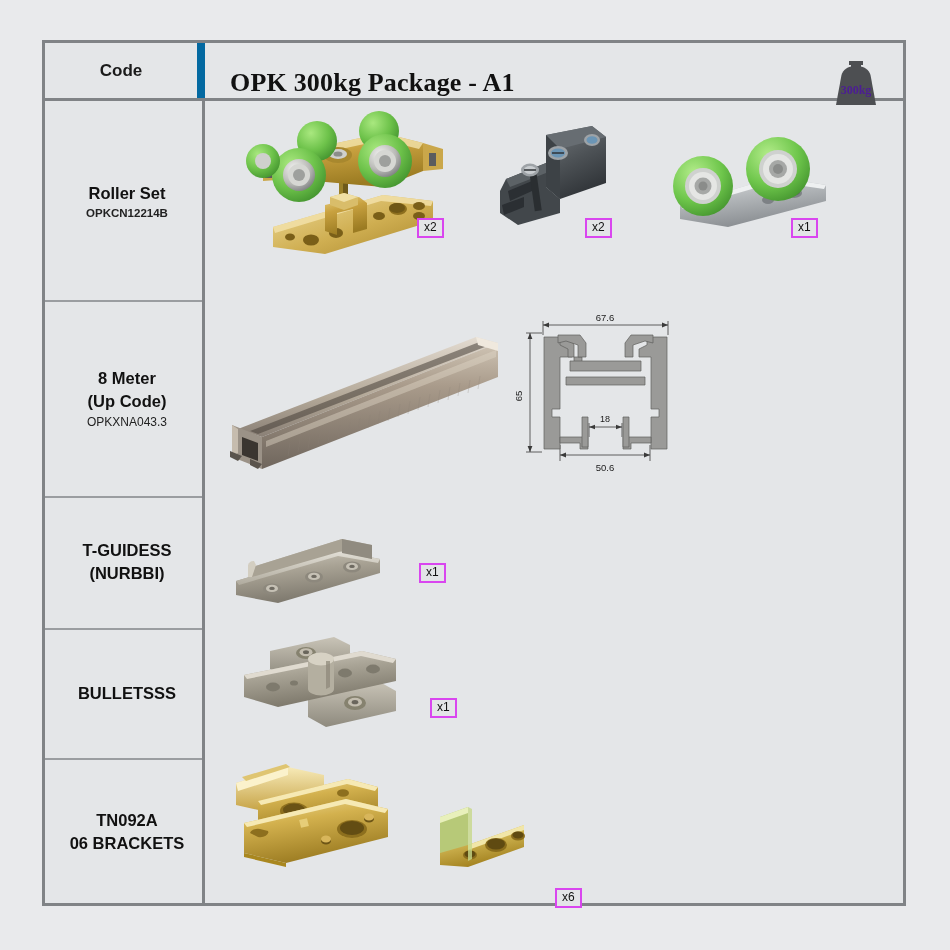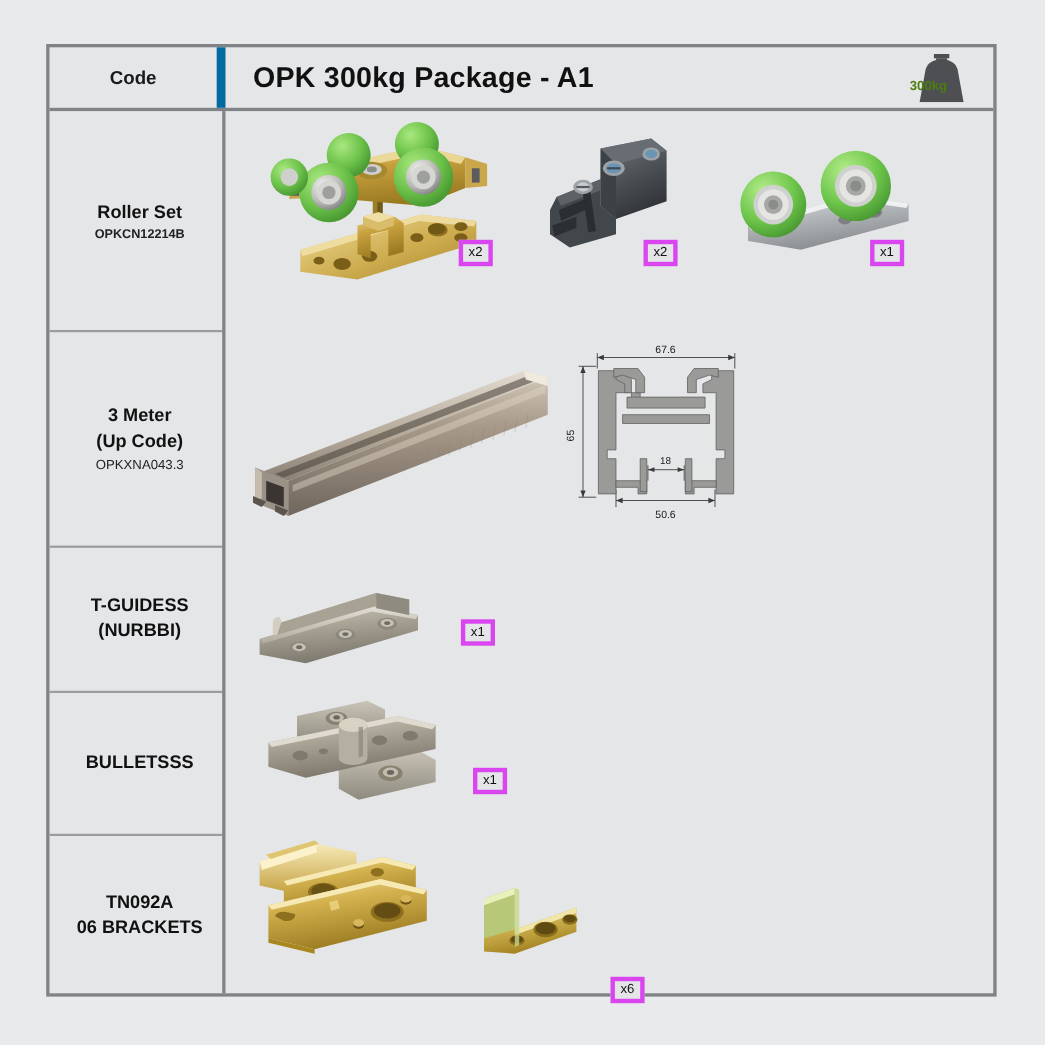--- a/index.html
+++ b/index.html
@@ -23,34 +23,34 @@
     border-bottom:3px solid #808386;
   }
   .hdr-code{
     position:absolute;left:0;top:0;width:160px;height:100%;
     box-sizing:border-box;
     border-right:8px solid #0369a1;
     display:flex;align-items:center;justify-content:center;
     font-size:17px;font-weight:bold;color:#1a1a1a;
   }
   .hdr-title-wrap{
-    position:absolute;left:163px;top:0;right:0;height:100%;
+    position:absolute;left:163px;top:12px;right:0;height:100%;font-family:Liberation Serif, serif;
   }
   .hdr-title{
     position:absolute;left:22px;top:50%;transform:translateY(-50%);
     font-size:26px;font-weight:bold;color:#111;letter-spacing:.2px;
     white-space:nowrap;
   }
   .weight-badge{
     position:absolute;right:18px;top:50%;transform:translateY(-50%);
     width:58px;height:44px;
   }
   .weight-badge .txt{
     position:absolute;left:0;top:22px;width:100%;
-    text-align:left;font-size:12px;font-weight:bold;color:#4d7c0f;
+    text-align:center;font-size:12px;font-weight:bold;color:#4c1d95;
   }
   
   .body{
     position:absolute;left:0;top:58px;right:0;bottom:0;
   }
   .col-left{
     position:absolute;left:0;top:0;width:160px;height:100%;
     box-sizing:border-box;border-right:3px solid #808386;
   }
   .col-right{
@@ -64,21 +64,21 @@
   .lbl-main{font-size:16.5px;font-weight:bold;color:#111;line-height:1.38;}
   .lbl-code{font-size:11.5px;color:#222;margin-top:2px;font-weight:bold;}
   .lbl-code.bold{font-weight:normal;font-size:12px;}
   .rowsep{
     position:absolute;left:0;width:100%;height:0;
     border-top:2px solid #9a9da0;
   }
   
   .qty{
     position:absolute;
-    border:4px solid #d946ef;
+    border:2px solid #d946ef;
     background:#e3e5e7;
     font-size:12px;color:#111;
     padding:1px 5px 2px 5px;
     line-height:1.1;
     font-family:"Liberation Sans", sans-serif;
   }
   .part{position:absolute;}
 </style>
 </head>
 <body>
@@ -107,21 +107,21 @@
 
     <div class="col-left">
 
       <div class="lbl-cell" style="top:0;height:199px;">
         <div class="lbl-main">Roller Set</div>
         <div class="lbl-code">OPKCN12214B</div>
       </div>
       <div class="rowsep" style="top:199px;"></div>
 
       <div class="lbl-cell" style="top:199px;height:196px;">
-        <div class="lbl-main">3 Meter</div>
+        <div class="lbl-main">8 Meter</div>
         <div class="lbl-main">(Up Code)</div>
         <div class="lbl-code bold">OPKXNA043.3</div>
       </div>
       <div class="rowsep" style="top:395px;"></div>
 
       <div class="lbl-cell" style="top:395px;height:132px;">
         <div class="lbl-main">T-GUIDESS</div>
         <div class="lbl-main">(NURBBI)</div>
       </div>
       <div class="rowsep" style="top:527px;"></div>

